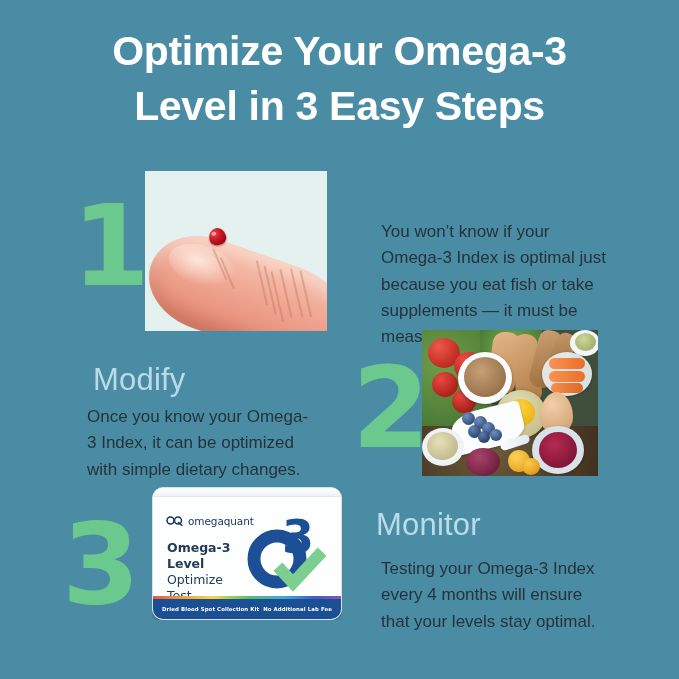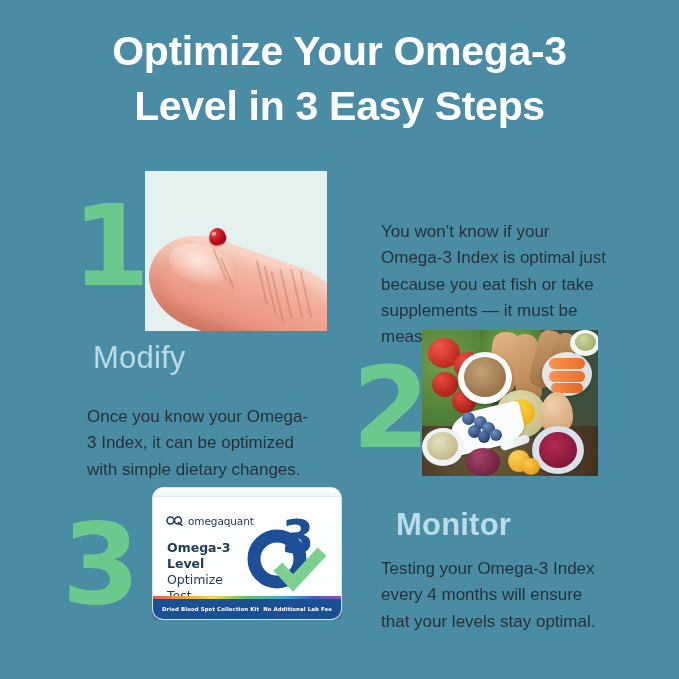--- a/index.html
+++ b/index.html
@@ -63,24 +63,24 @@
     position:absolute;
     color:#26323a;
     font-size:17px;
     line-height:1.55;
     font-weight:normal;
   }
 
   #head-measure { left:381px; top:172px; }
   #body-measure { left:381px; top:219px; width:228px; }
 
-  #head-modify  { left:93px;  top:342px; }
+  #head-modify  { left:93px;  top:364px; }
   #body-modify  { left:87px;  top:404px; width:226px; }
 
-  #head-monitor { left:396px; top:509px;font-weight:bold; }
+  #head-monitor { left:376px; top:509px; }
   #body-monitor { left:381px; top:556px; width:222px; }
 
   
   .pic { position:absolute; overflow:hidden; }
 
   
   #pic-finger {
     left:145px; top:171px; width:182px; height:160px;
     background:#e4f1ee;
   }

